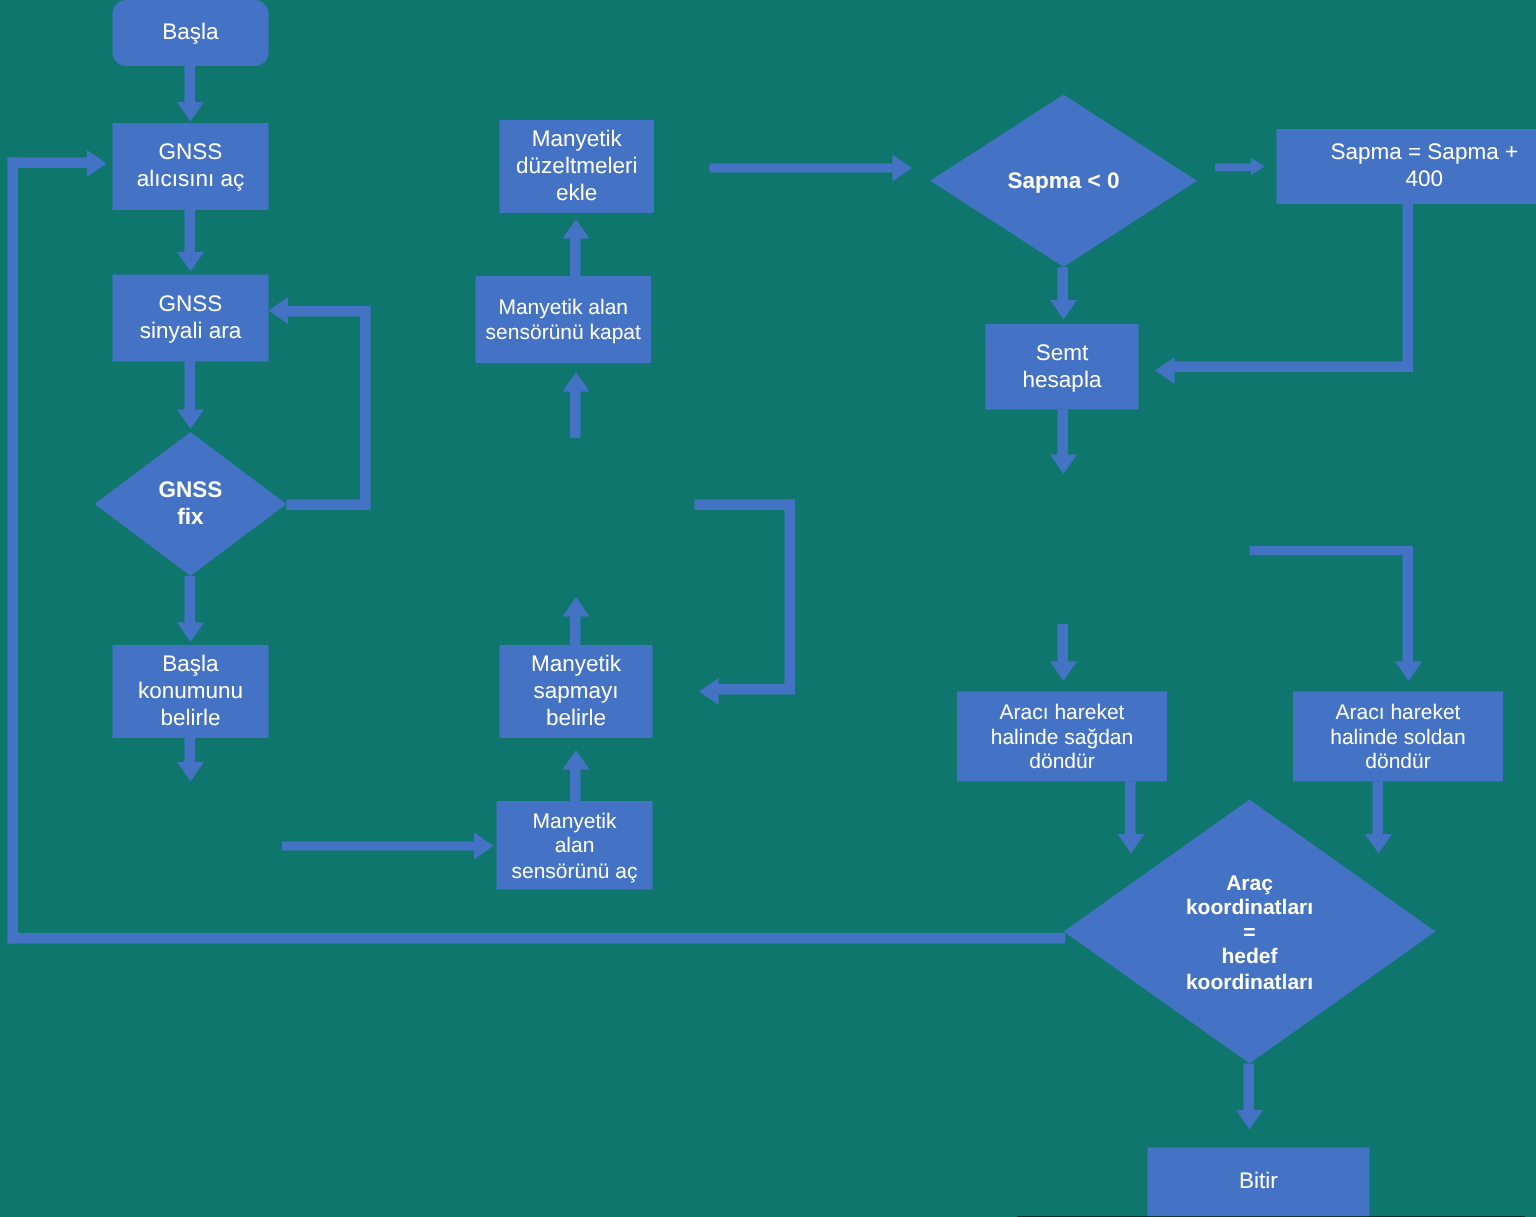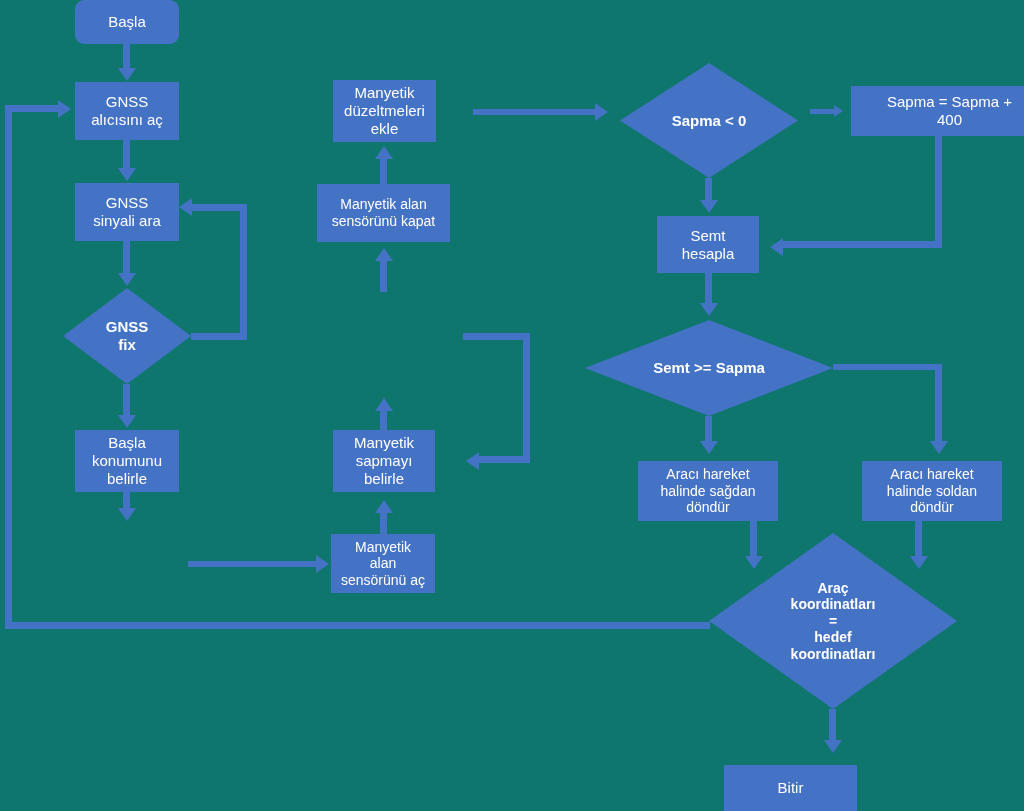--- a/index.html
+++ b/index.html
@@ -173,54 +173,50 @@
 
   <div class="node" style="left:331px; top:534px; width:104px; height:59px; font-size:14px;">Manyetik
 alan
 sensörünü aç</div>
 
   <div class="node" style="left:333px; top:430px; width:102px; height:62px;">Manyetik
 sapmayı
 belirle</div>
 
 
-  <div class="node" style="left:317px; top:184px; width:133px; height:58px; font-size:14px;">Manyetik alan
+  <div class="node" style="left:317px; top:184px; width:117px; height:58px; font-size:14px;">Manyetik alan
 sensörünü kapat</div>
 
   <div class="node" style="left:333px; top:80px; width:103px; height:62px;">Manyetik
 düzeltmeleri
 ekle</div>
 
   <div class="diamond" style="left:620px; top:63px; width:178px; height:115px;">
     <div class="dshape"></div>
     <div class="dlabel">Sapma &lt; 0</div>
   </div>
 
   <div class="node" style="left:851px; top:86px; width:173px; height:50px;padding-left:24px;">Sapma = Sapma + 400</div>
 
   <div class="node" style="left:657px; top:216px; width:102px; height:57px;">Semt
 hesapla</div>
 
-  <div class="diamond" style="left:585px; top:320px; width:248px; height:96px;">
-    <div class="dshape"></div>
-    <div class="dlabel">Semt &gt;= Sapma</div>
-  </div>
 
   <div class="node" style="left:638px; top:461px; width:140px; height:60px; font-size:14px;">Aracı hareket
 halinde sağdan
 döndür</div>
 
   <div class="node" style="left:862px; top:461px; width:140px; height:60px; font-size:14px;">Aracı hareket
 halinde soldan
 döndür</div>
 
   <div class="diamond" style="left:709px; top:533px; width:248px; height:176px;">
     <div class="dshape"></div>
     <div class="dlabel" style="font-size:14px;">Araç
 koordinatları
 =
 hedef
 koordinatları</div>
   </div>
 
-  <div class="node" style="left:724px; top:765px; width:133px; height:46px;">Bitir</div>
+  <div class="node" style="left:765px; top:765px; width:148px; height:46px;">Bitir</div>
 
 </div>
 
 </body></html>

